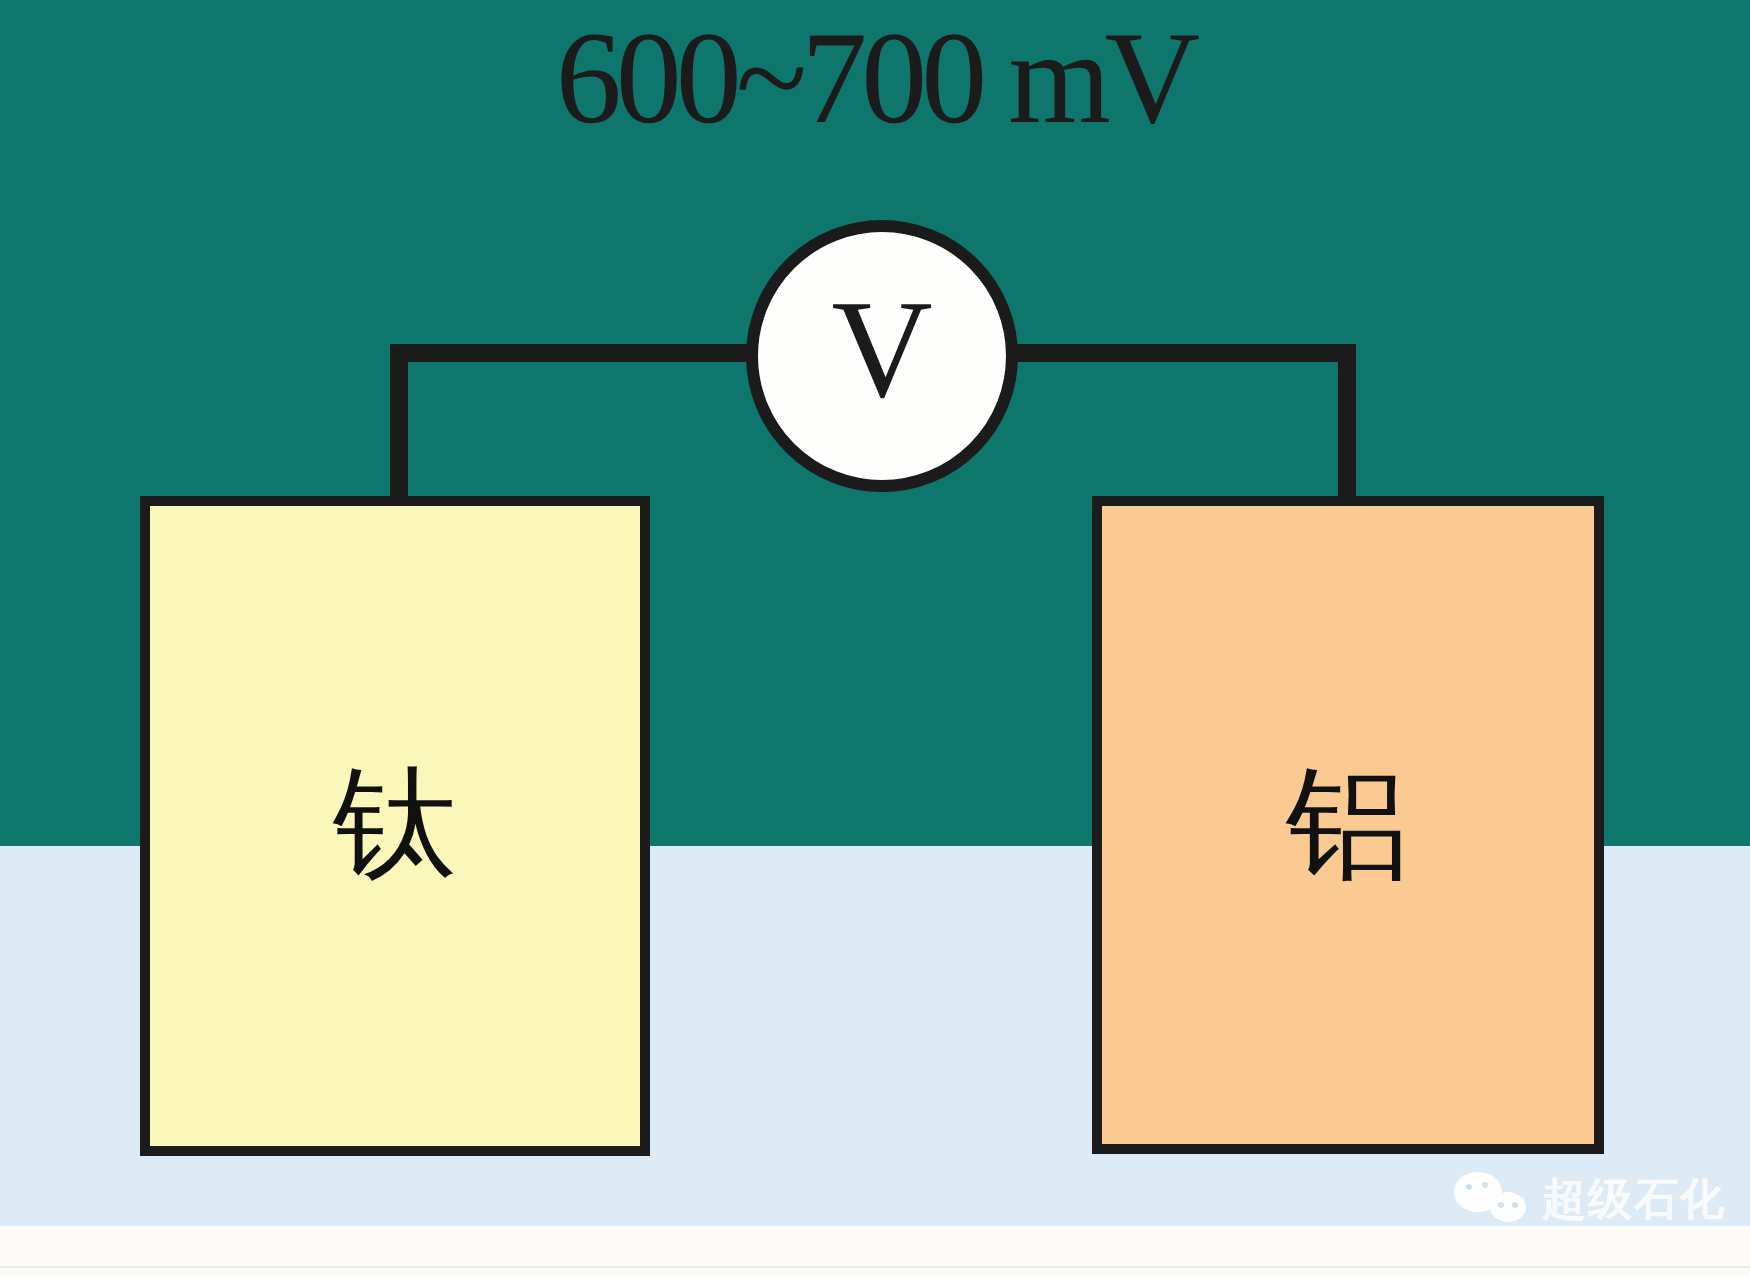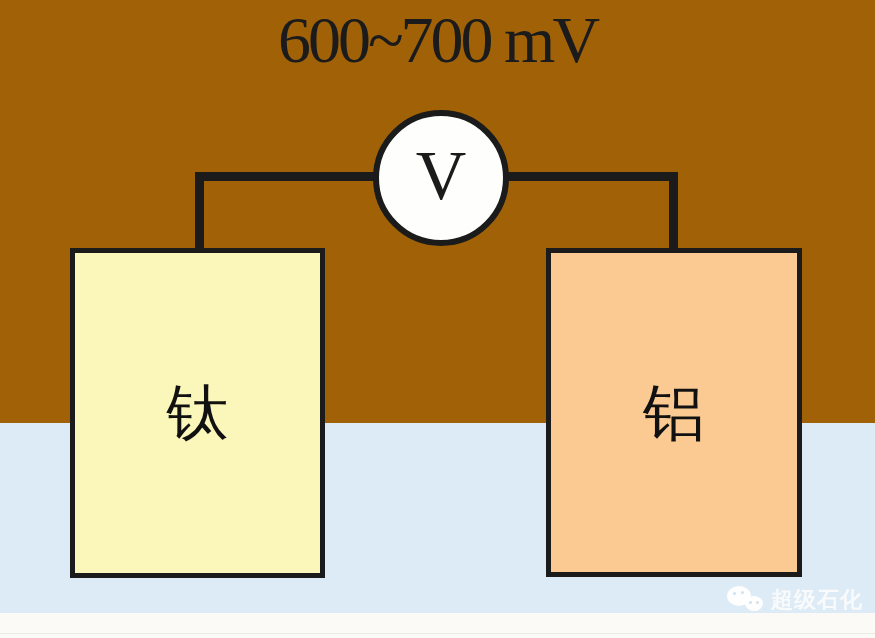--- a/index.html
+++ b/index.html
@@ -1,19 +1,19 @@
 <!DOCTYPE html>
 <html><head>
 <meta charset="utf-8">
 <style>
   html,body{margin:0;padding:0;}
   .canvas{
     position:relative;
     width:875px;height:638px;
-    background:#a16207;
+    background:#0f766e;
     overflow:hidden;
     font-family:"Liberation Serif","DejaVu Serif",serif;
   }
   
   .water{
     position:absolute;left:0;top:423px;width:875px;height:190px;
     background:#DCEBF5;z-index:1;
   }
   .bottom-strip{
     position:absolute;left:0;top:613px;width:875px;height:25px;

